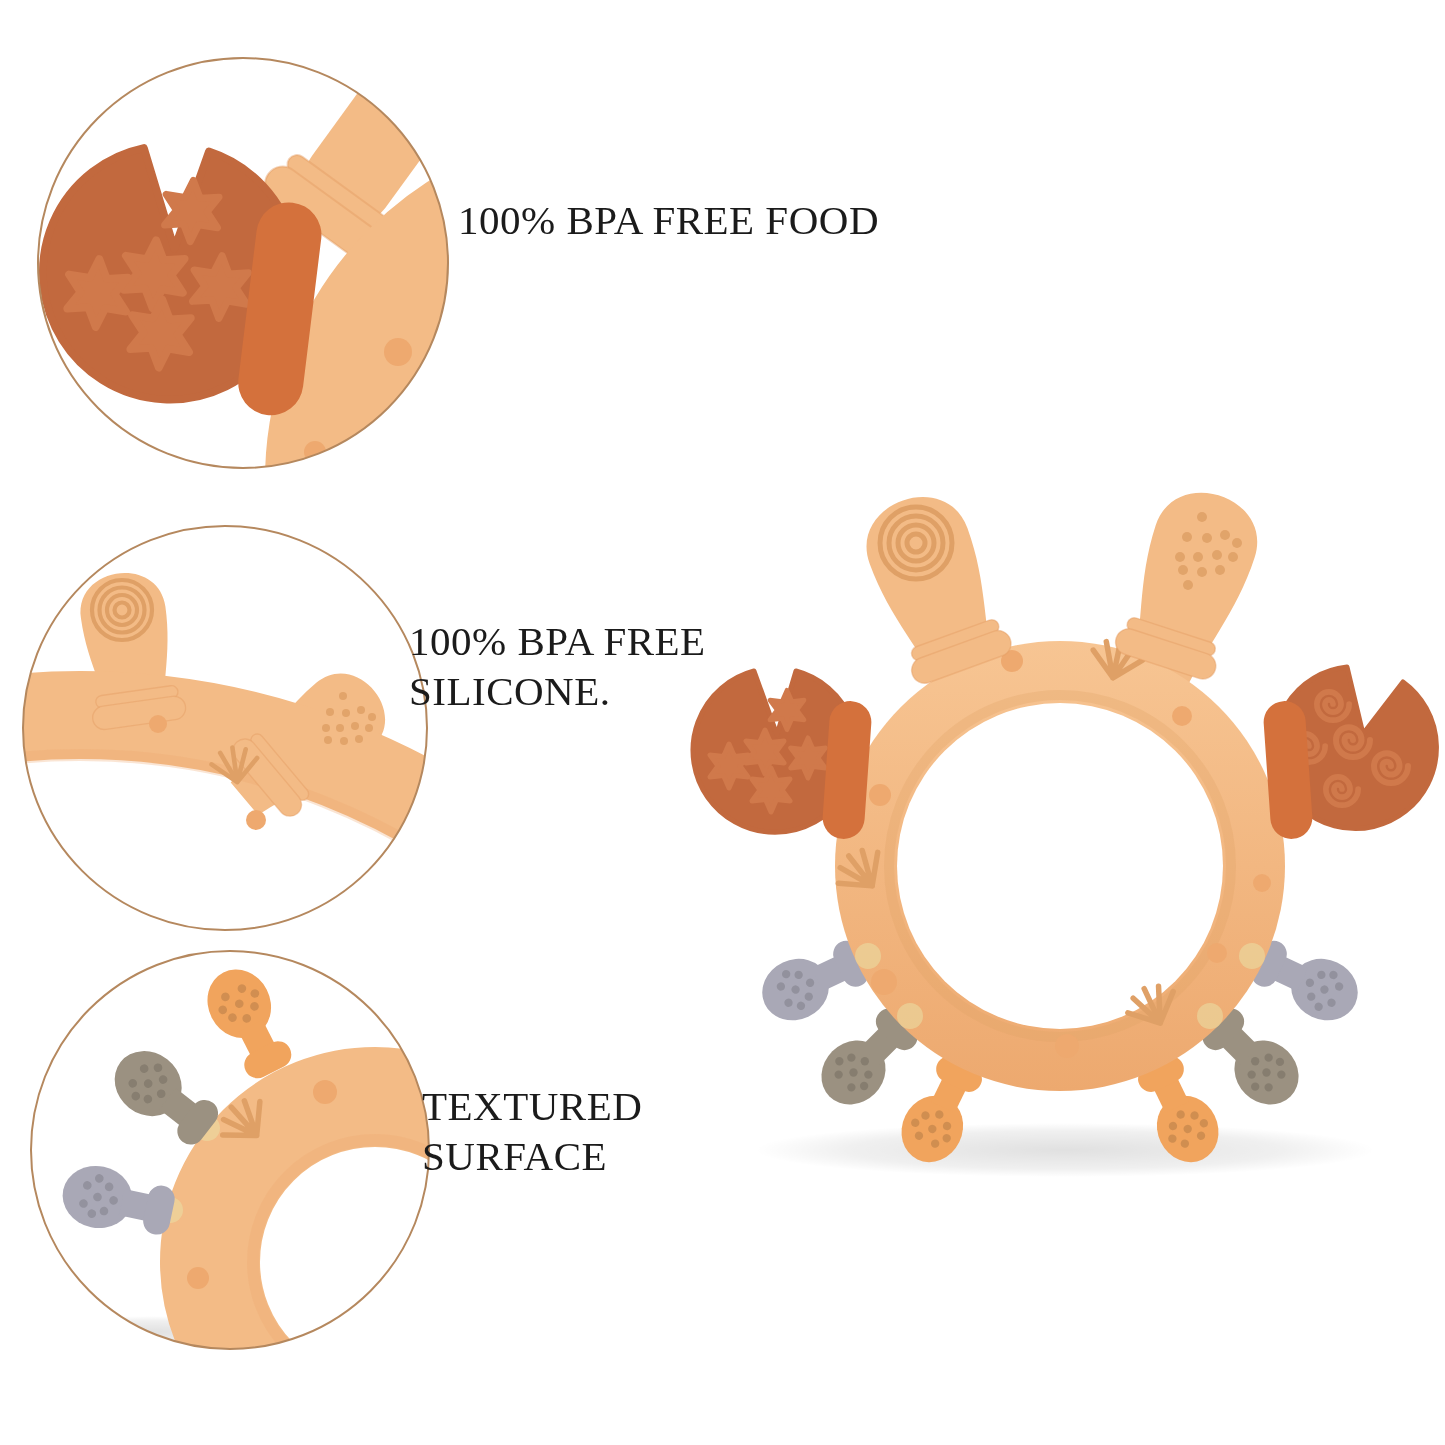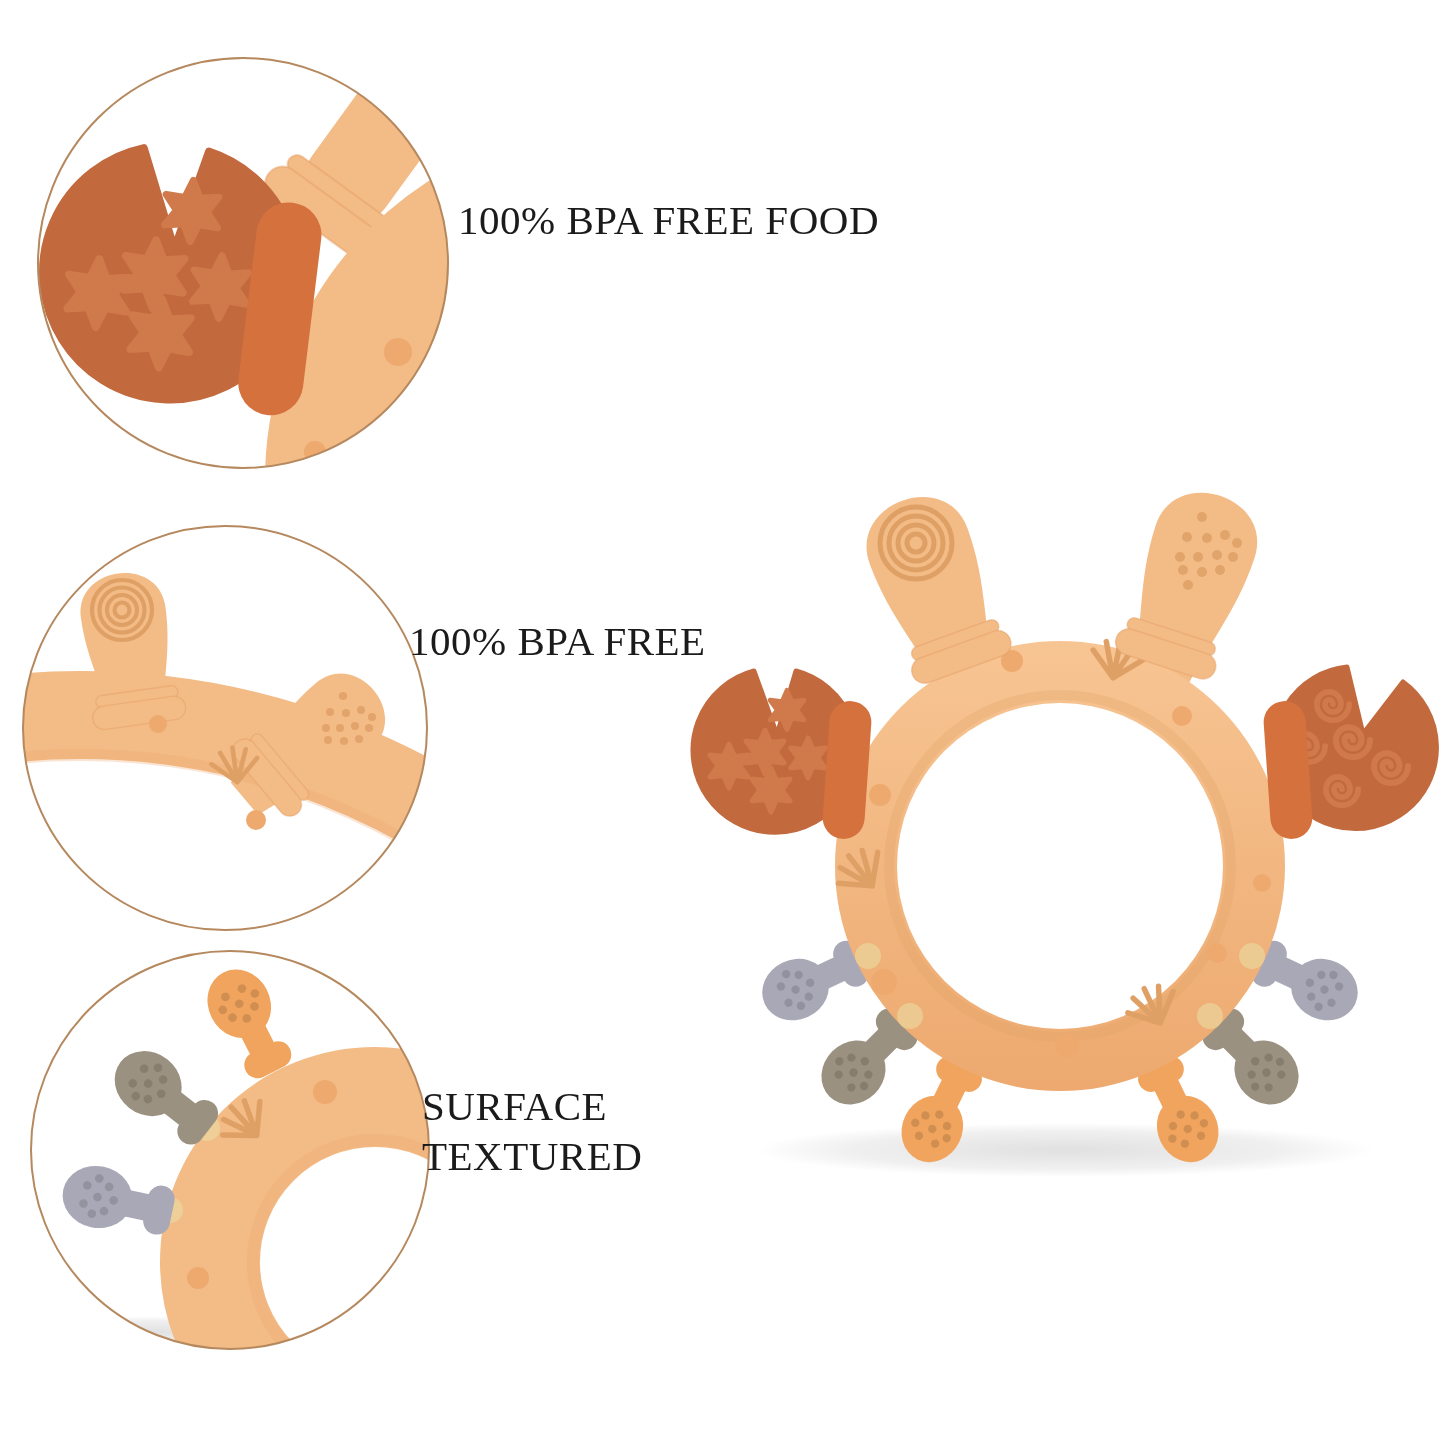--- a/index.html
+++ b/index.html
@@ -257,19 +257,20 @@
     <circle class="bumpFill" cx="198" cy="1278" r="11"></circle>
   </g>
   <circle class="calloutBorder" cx="230" cy="1150" r="199"></circle>
 </svg>
 
   <div class="caption" id="caption-1">
     <div>100% BPA FREE FOOD</div>
   </div>
   <div class="caption" id="caption-2">
     <div>100% BPA FREE</div>
+    <div>SILICONE.</div>
   </div>
   <div class="caption" id="caption-3">
+    <div>TEXTURED</div>
     <div>SURFACE</div>
-    <div>TEXTURED</div>
   </div>
 
 </div>
 
 </body></html>

